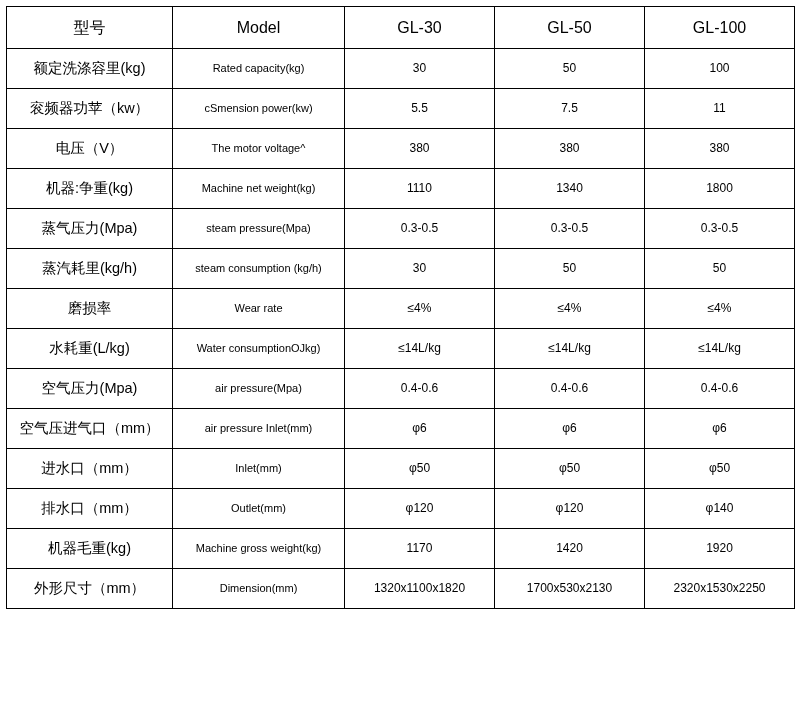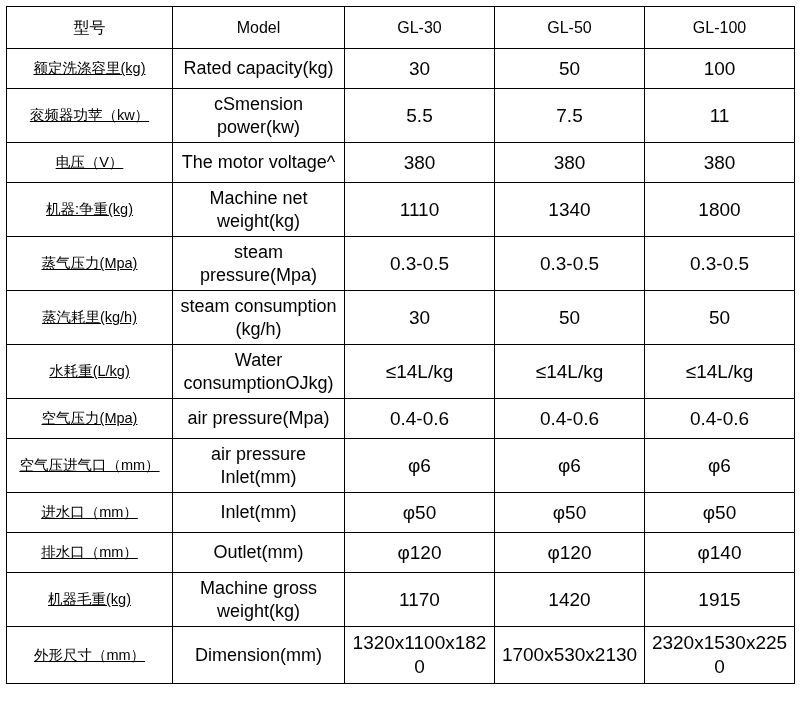--- a/index.html
+++ b/index.html
@@ -34,27 +34,26 @@
     height: 40px;
     box-sizing: border-box;
     word-wrap: break-word;
   }
   #spec-table tr.header-row td {
     font-size: 16px;
     height: 42px;
   }
   #spec-table td.col-cn {
     font-size: 14.5px;
-    text-decoration: underline;
   }
   #spec-table td.col-en {
-    font-size: 18px;
+    font-size: 11px;
   }
   #spec-table td.col-val {
-    font-size: 19px;
+    font-size: 12px;
   }
 </style>
 </head>
 <body>
 
 <table id="spec-table">
   <colgroup>
     <col class="c0">
       <col class="c1">
       <col class="c2">
@@ -113,20 +112,27 @@
     </tr>
 
     <tr>
       <td class="col-cn">蒸汽耗里(kg/h)</td>
       <td class="col-en">steam consumption (kg/h)</td>
       <td class="col-val">30</td>
       <td class="col-val">50</td>
       <td class="col-val">50</td>
     </tr>
 
+    <tr>
+      <td class="col-cn">磨损率</td>
+      <td class="col-en">Wear rate</td>
+      <td class="col-val">≤4%</td>
+      <td class="col-val">≤4%</td>
+      <td class="col-val">≤4%</td>
+    </tr>
 
     <tr>
       <td class="col-cn">水耗重(L/kg)</td>
       <td class="col-en">Water consumptionOJkg)</td>
       <td class="col-val">≤14L/kg</td>
       <td class="col-val">≤14L/kg</td>
       <td class="col-val">≤14L/kg</td>
     </tr>
 
     <tr>
@@ -159,21 +165,21 @@
       <td class="col-val">φ120</td>
       <td class="col-val">φ120</td>
       <td class="col-val">φ140</td>
     </tr>
 
     <tr>
       <td class="col-cn">机器毛重(kg)</td>
       <td class="col-en">Machine gross weight(kg)</td>
       <td class="col-val">1170</td>
       <td class="col-val">1420</td>
-      <td class="col-val">1915</td>
+      <td class="col-val">1920</td>
     </tr>
 
     <tr>
       <td class="col-cn">外形尺寸（mm）</td>
       <td class="col-en">Dimension(mm)</td>
       <td class="col-val">1320x1100x1820</td>
       <td class="col-val">1700x530x2130</td>
       <td class="col-val">2320x1530x2250</td>
     </tr>
   </tbody>

